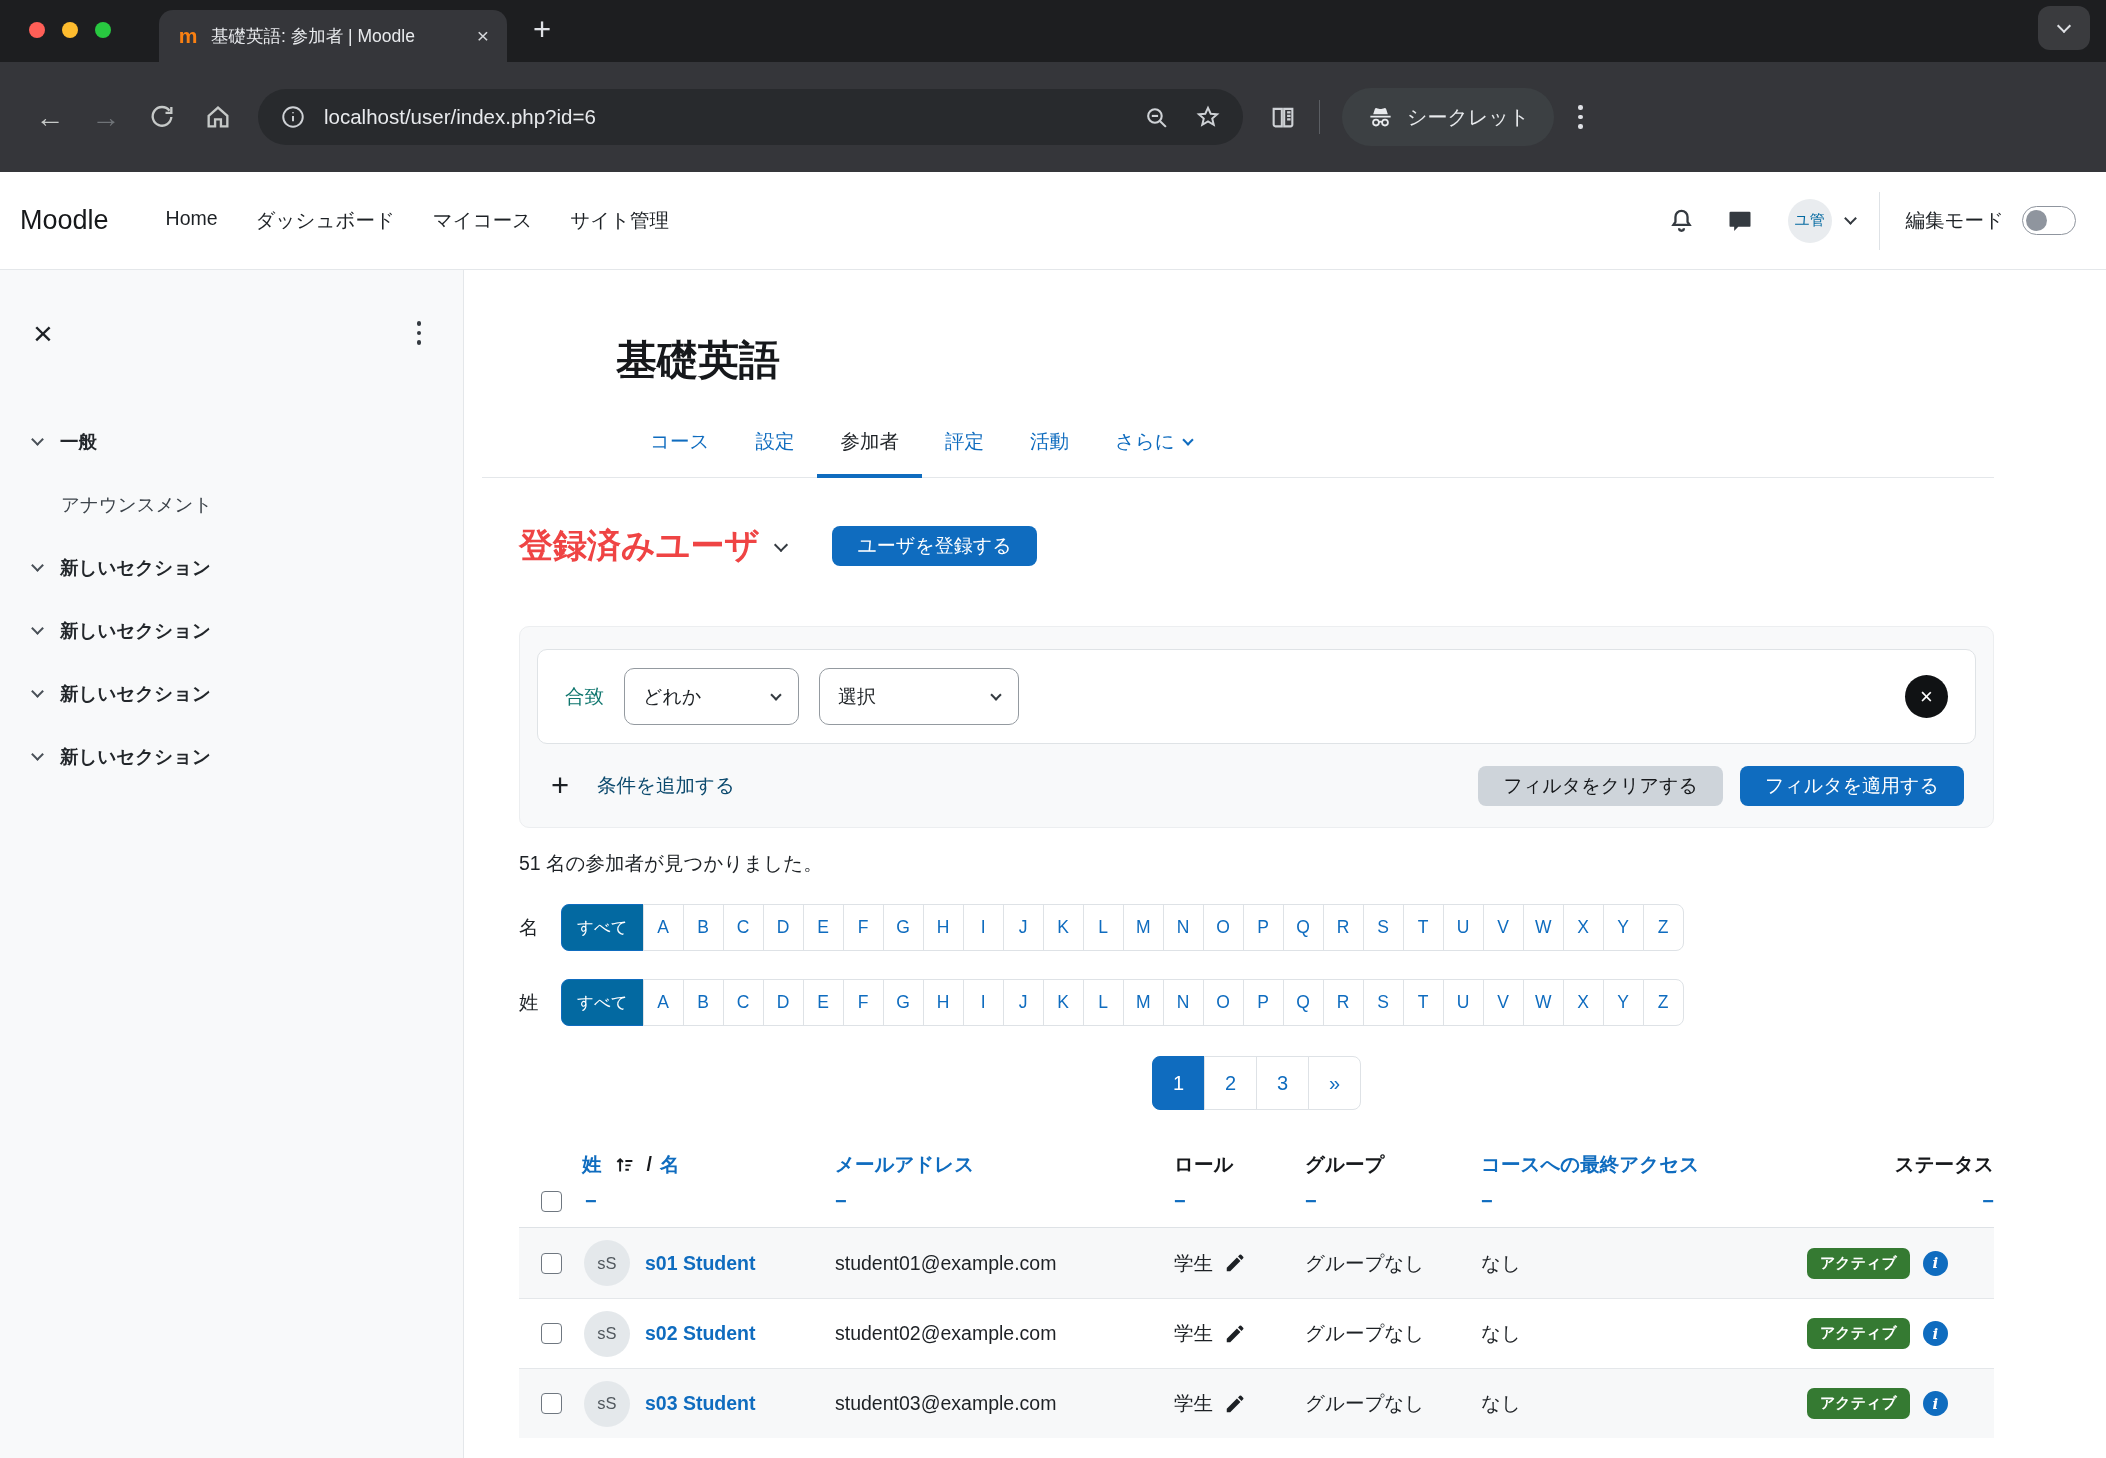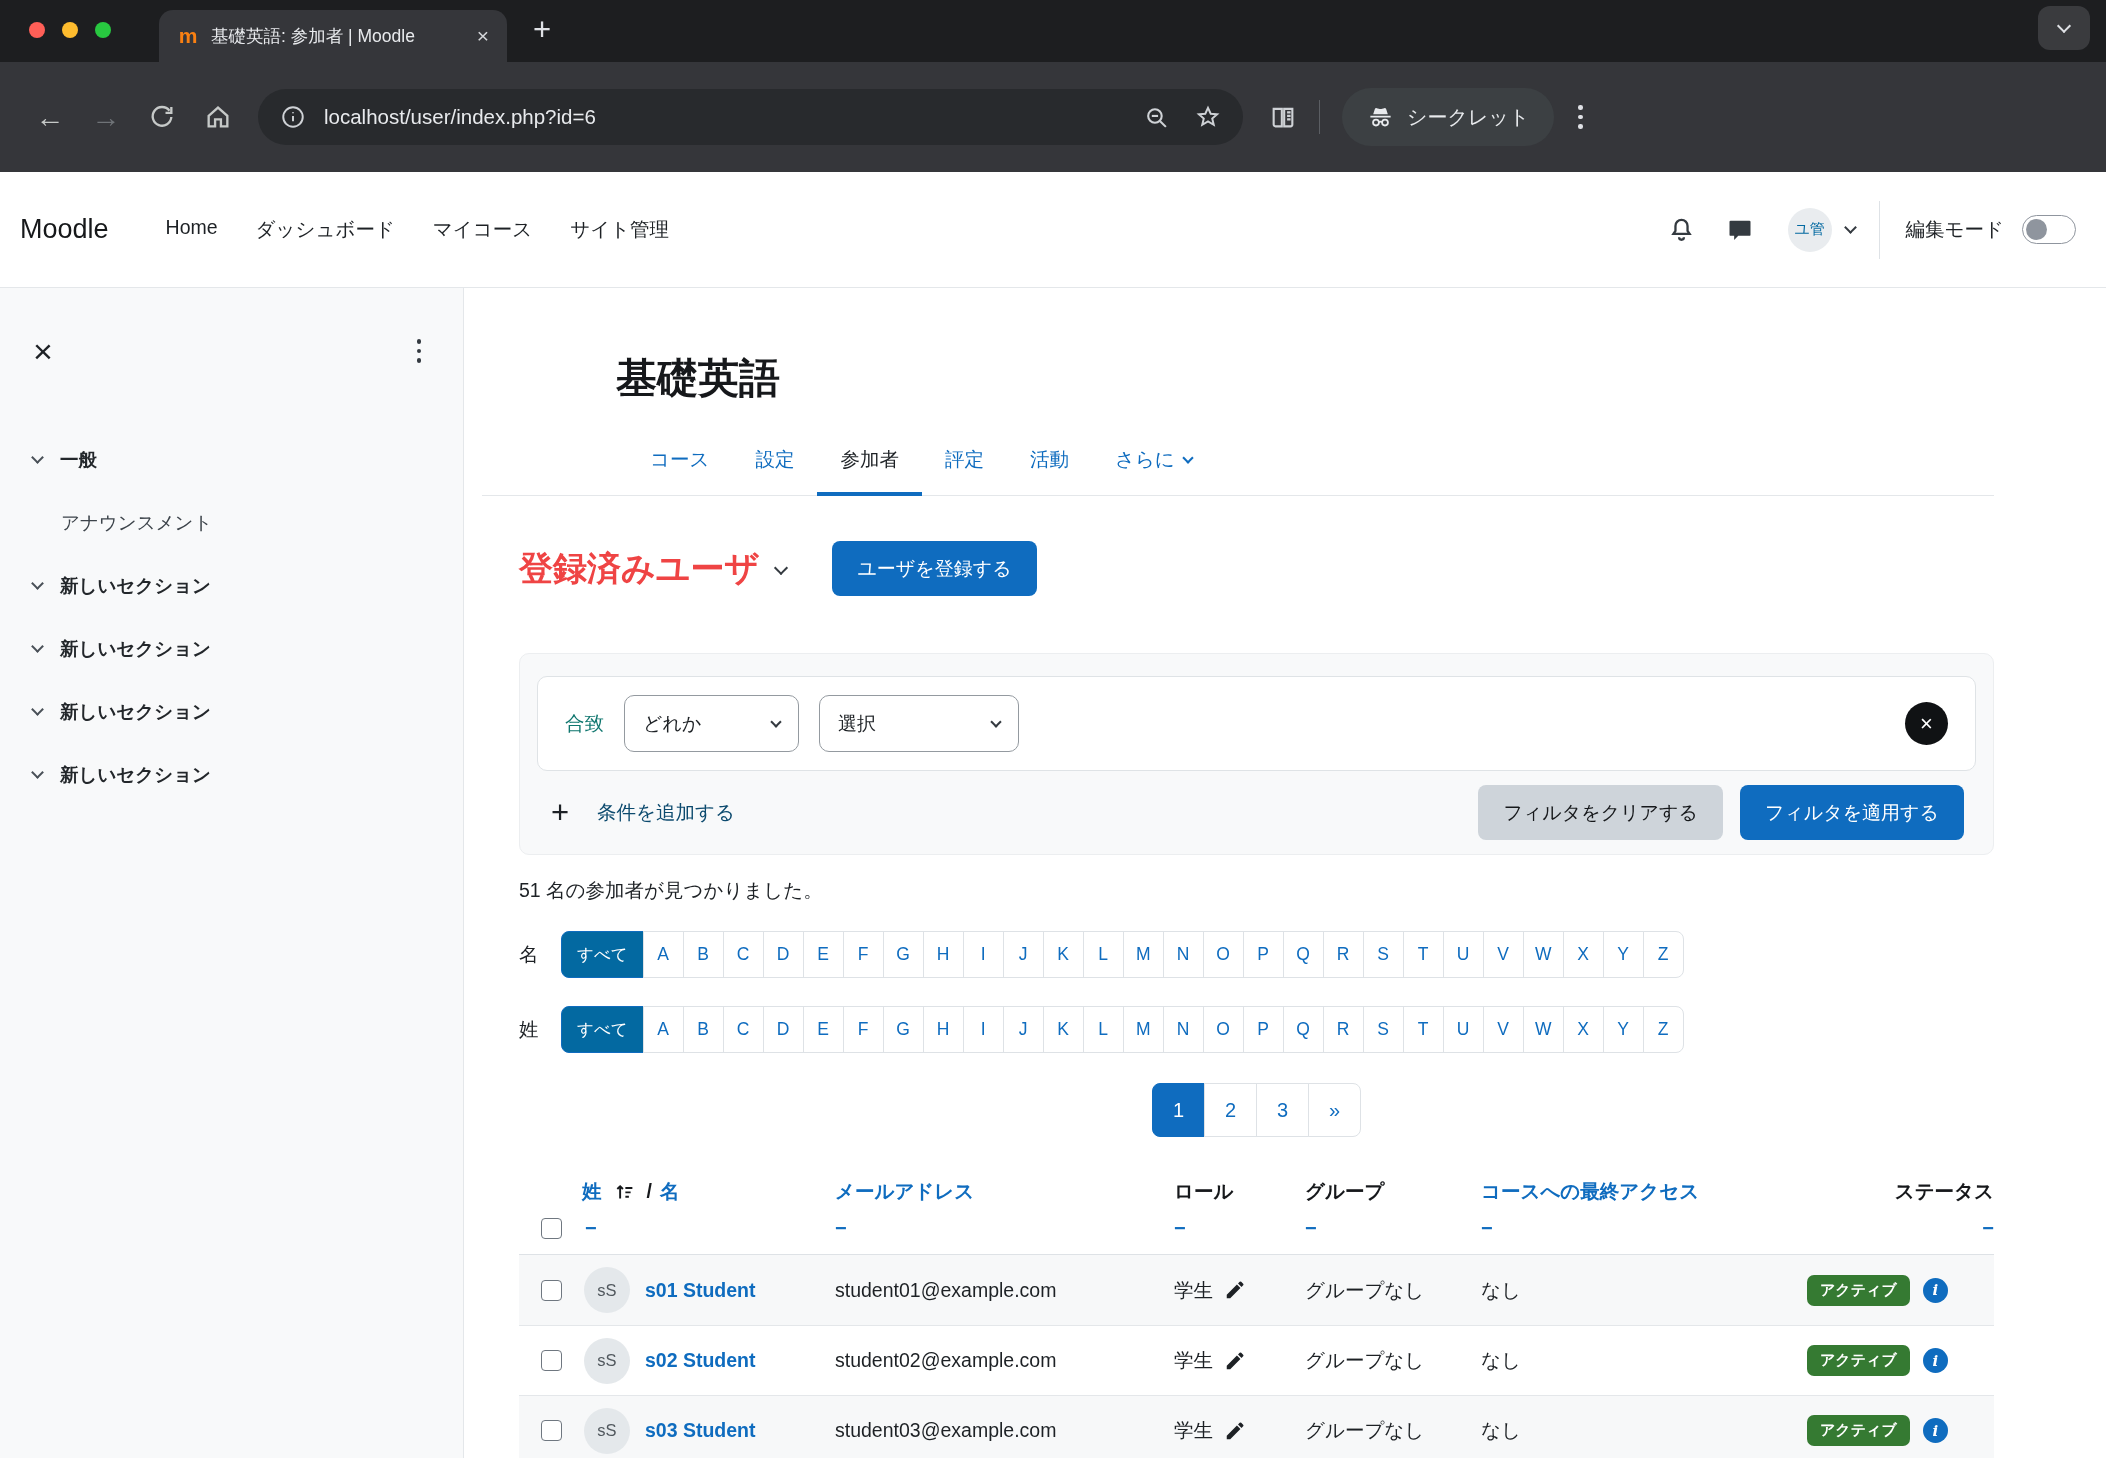--- a/index.html
+++ b/index.html
@@ -35,21 +35,21 @@
   .url-txt { margin-left:18px; color:#e8eaed; font-size:20.5px; flex:1; white-space:nowrap; }
   .pill-ic { color:#cfd2d6; margin-left:26px; display:flex; }
   .tb-ic { color:#cfd2d6; margin-left:26px; display:flex; }
   .sep { width:1px; height:34px; background:#5b5e63; margin:0 22px; }
   .incog { height:58px; background:#3c4043; border-radius:29px; display:flex; align-items:center;
            gap:13px; padding:0 25px; color:#e8eaed; font-size:20px; }
   .kebab { display:flex; flex-direction:column; gap:5px; margin:0 8px 0 24px; }
   .kebab i { width:4.5px; height:4.5px; border-radius:50%; background:#dfe1e5; }
 
   
-  .mnavbar { height:116px; background:#fff; border-bottom:1px solid #e4e7ea;
+  .mnavbar { height:98px; background:#fff; border-bottom:1px solid #e4e7ea;
              display:flex; align-items:center; padding:0 30px 0 20px; }
   .brand { font-size:27px; color:#16181a; font-weight:500; }
   .mnav { display:flex; margin-left:57px; gap:38px; }
   .mnav a { font-size:19.5px; color:#1d2125; text-decoration:none; }
   .mnav-right { margin-left:auto; display:flex; align-items:center; }
   .icbtn { display:flex; color:#343a40; }
   .icbtn + .icbtn { margin-left:30px; }
   .avatar-sm { margin-left:34px; width:44px; height:44px; border-radius:50%; background:#e9ecef;
                display:flex; align-items:center; justify-content:center; font-size:15px; color:#0369a1; }
   .chev-dk { width:9px; height:9px; border-right:2px solid #343a40; border-bottom:2px solid #343a40;
@@ -84,21 +84,21 @@
   .tabitem { position:relative; padding:0 23px 22px; font-size:19.5px; color:#0f6cbf; display:flex; align-items:center; gap:9px; }
   .tabitem .chv-b { width:8px; height:8px; border-right:2px solid #0f6cbf; border-bottom:2px solid #0f6cbf;
                     transform:rotate(45deg); margin-top:-4px; }
   .tabitem.active { color:#1d2125; }
   .tabitem.active::after { content:""; position:absolute; left:0; right:0; bottom:-1px; height:4px; background:#0f6cbf; }
 
   .enrol-row { margin-top:45px; display:flex; align-items:center; }
   .enrol-h { font-size:34px; font-weight:700; color:#ef4444; }
   .chv-h { width:10px; height:10px; border-right:2px solid #343a40; border-bottom:2px solid #343a40;
            transform:rotate(45deg); margin:-2px 0 0 17px; }
-  .btn { border:none; border-radius:8px; font-size:19px; height:55px; display:flex; align-items:center;
+  .btn { border:none; border-radius:8px; font-size:19px; height:40px; display:flex; align-items:center;
          padding:0 25px; font-family:Liberation Sans, sans-serif; }
   .btn-primary { background:#0f6cbf; color:#fff; margin-left:46px; }
 
   .filterbox { margin-top:57px; width:1475px; background:#f8f9fa; border:1px solid #eceef0;
                border-radius:10px; padding:22px 17px 0; }
   .filterrow { background:#fff; border:1px solid #dfe3e6; border-radius:10px; height:95px;
                display:flex; align-items:center; padding:0 27px; }
   .match-lbl { font-size:19.5px; color:#0f766e; }
   .sel { height:57px; border:1px solid #949aa0; border-radius:10px; display:flex; align-items:center;
          justify-content:space-between; padding:0 18px; font-size:19px; color:#1d2125; margin-left:20px; background:#fff; }

